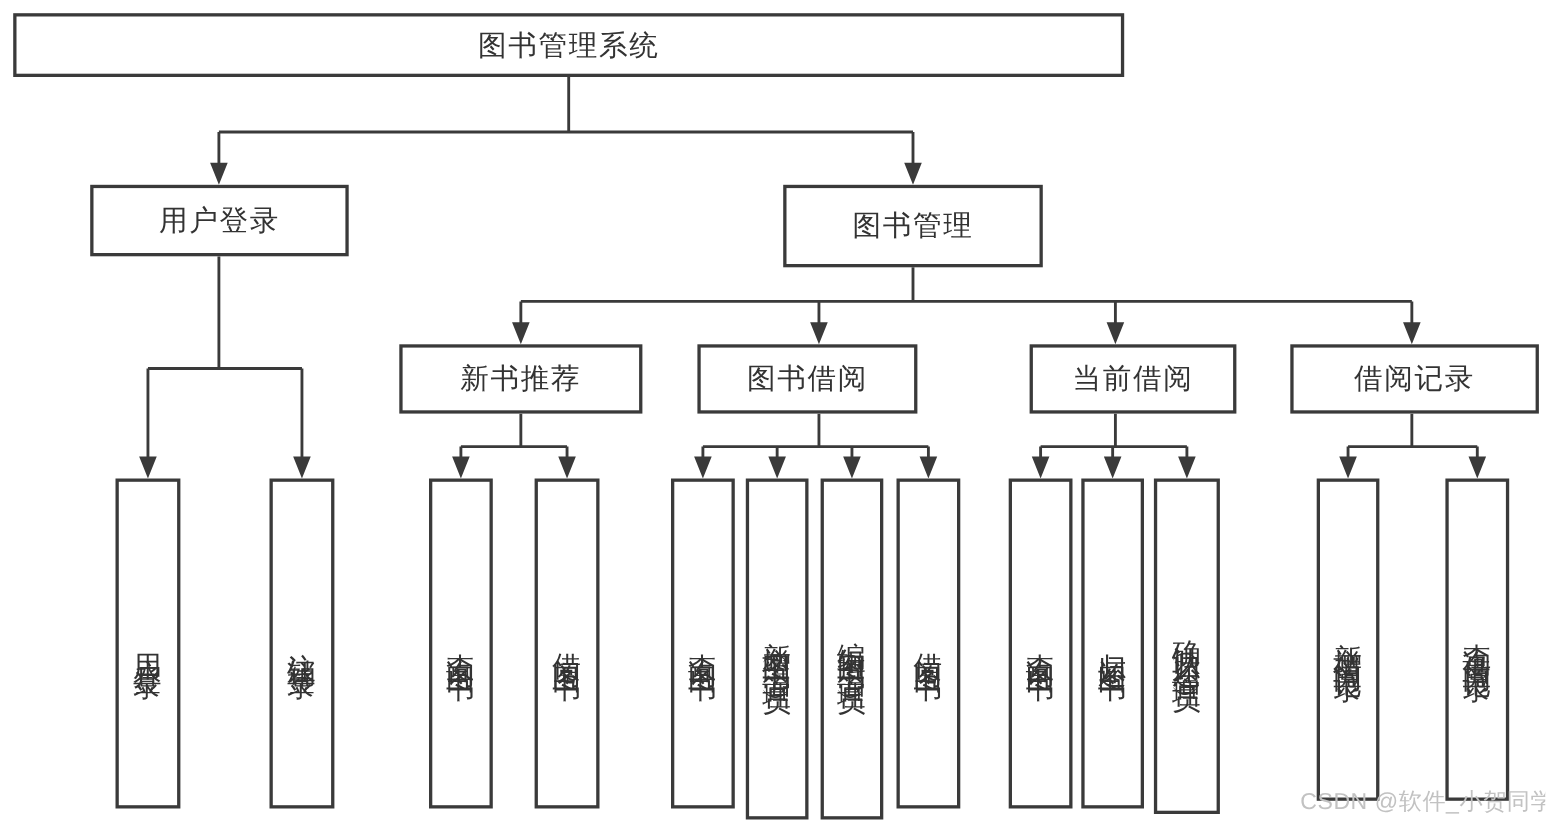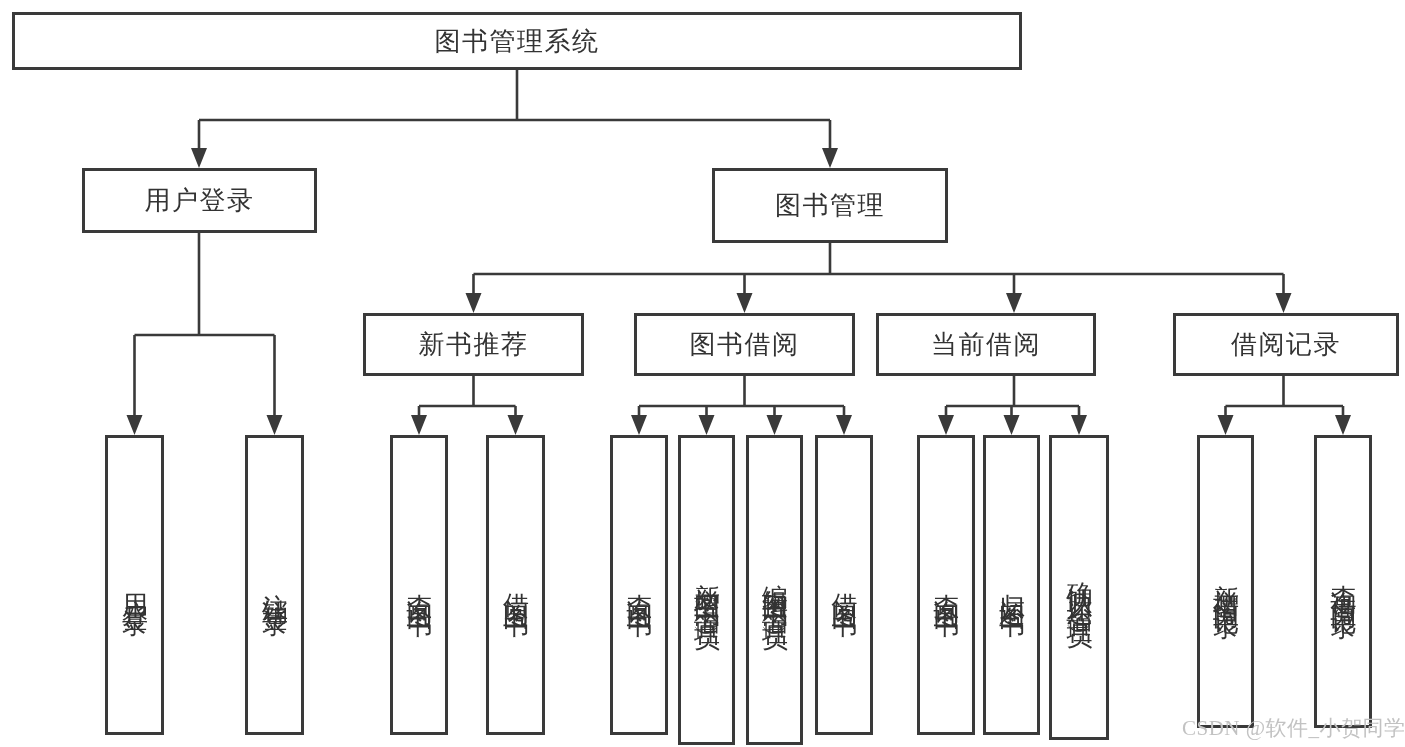--- a/index.html
+++ b/index.html
@@ -1,18 +1,18 @@
 <!DOCTYPE html>
 <html><head>
 <meta charset="utf-8">
 <style>
   html,body{margin:0;padding:0;background:#ffffff;}
   .stage{
     position:relative;width:1405px;height:747px;background:#ffffff;overflow:hidden;
-    font-family:Liberation Serif, serif;color:#333333;
+    font-family:Liberation Sans, sans-serif;color:#333333;
   }
   .connectors{position:absolute;left:0;top:0;z-index:0;}
   .box{
     position:absolute;box-sizing:border-box;border:3px solid #3a3a3a;background:#ffffff;
     display:flex;align-items:center;justify-content:center;z-index:1;
     font-size:26px;letter-spacing:1.5px;color:#333333;white-space:nowrap;
   }
   .leaf{letter-spacing:0;}
   .vtext{
     writing-mode:vertical-rl;text-orientation:mixed;
@@ -52,22 +52,22 @@
       M1071 415L1087 415L1079 435Z
       M1217.5 415L1233.5 415L1225.5 435Z M1335 415L1351 415L1343 435Z"></path>
   </svg>
 
   <div class="box" style="left:12px;top:12px;width:1010px;height:58px">图书管理系统</div>
 
   <div class="box" style="left:82px;top:168px;width:235px;height:65px">用户登录</div>
   <div class="box" style="left:712px;top:168px;width:236px;height:75px">图书管理</div>
 
   <div class="box" style="left:363px;top:313px;width:221px;height:63px">新书推荐</div>
-  <div class="box" style="left:634px;top:313px;width:221px;height:63px">图书借阅</div>
-  <div class="box" style="left:876px;top:313px;width:220px;height:63px">当前借阅</div>
+  <div class="box" style="left:634px;top:313px;width:200px;height:63px">图书借阅</div>
+  <div class="box" style="left:936px;top:313px;width:188px;height:63px">当前借阅</div>
   <div class="box" style="left:1173px;top:313px;width:226px;height:63px">借阅记录</div>
 
   <div class="box leaf" style="left:105px;top:435px;width:59px;height:300px">
     <span class="vtext">用户登录</span>
   </div>
   <div class="box leaf" style="left:245px;top:435px;width:59px;height:300px">
     <span class="vtext">注销登录</span>
   </div>
 
   <div class="box leaf" style="left:390px;top:435px;width:58px;height:300px">

